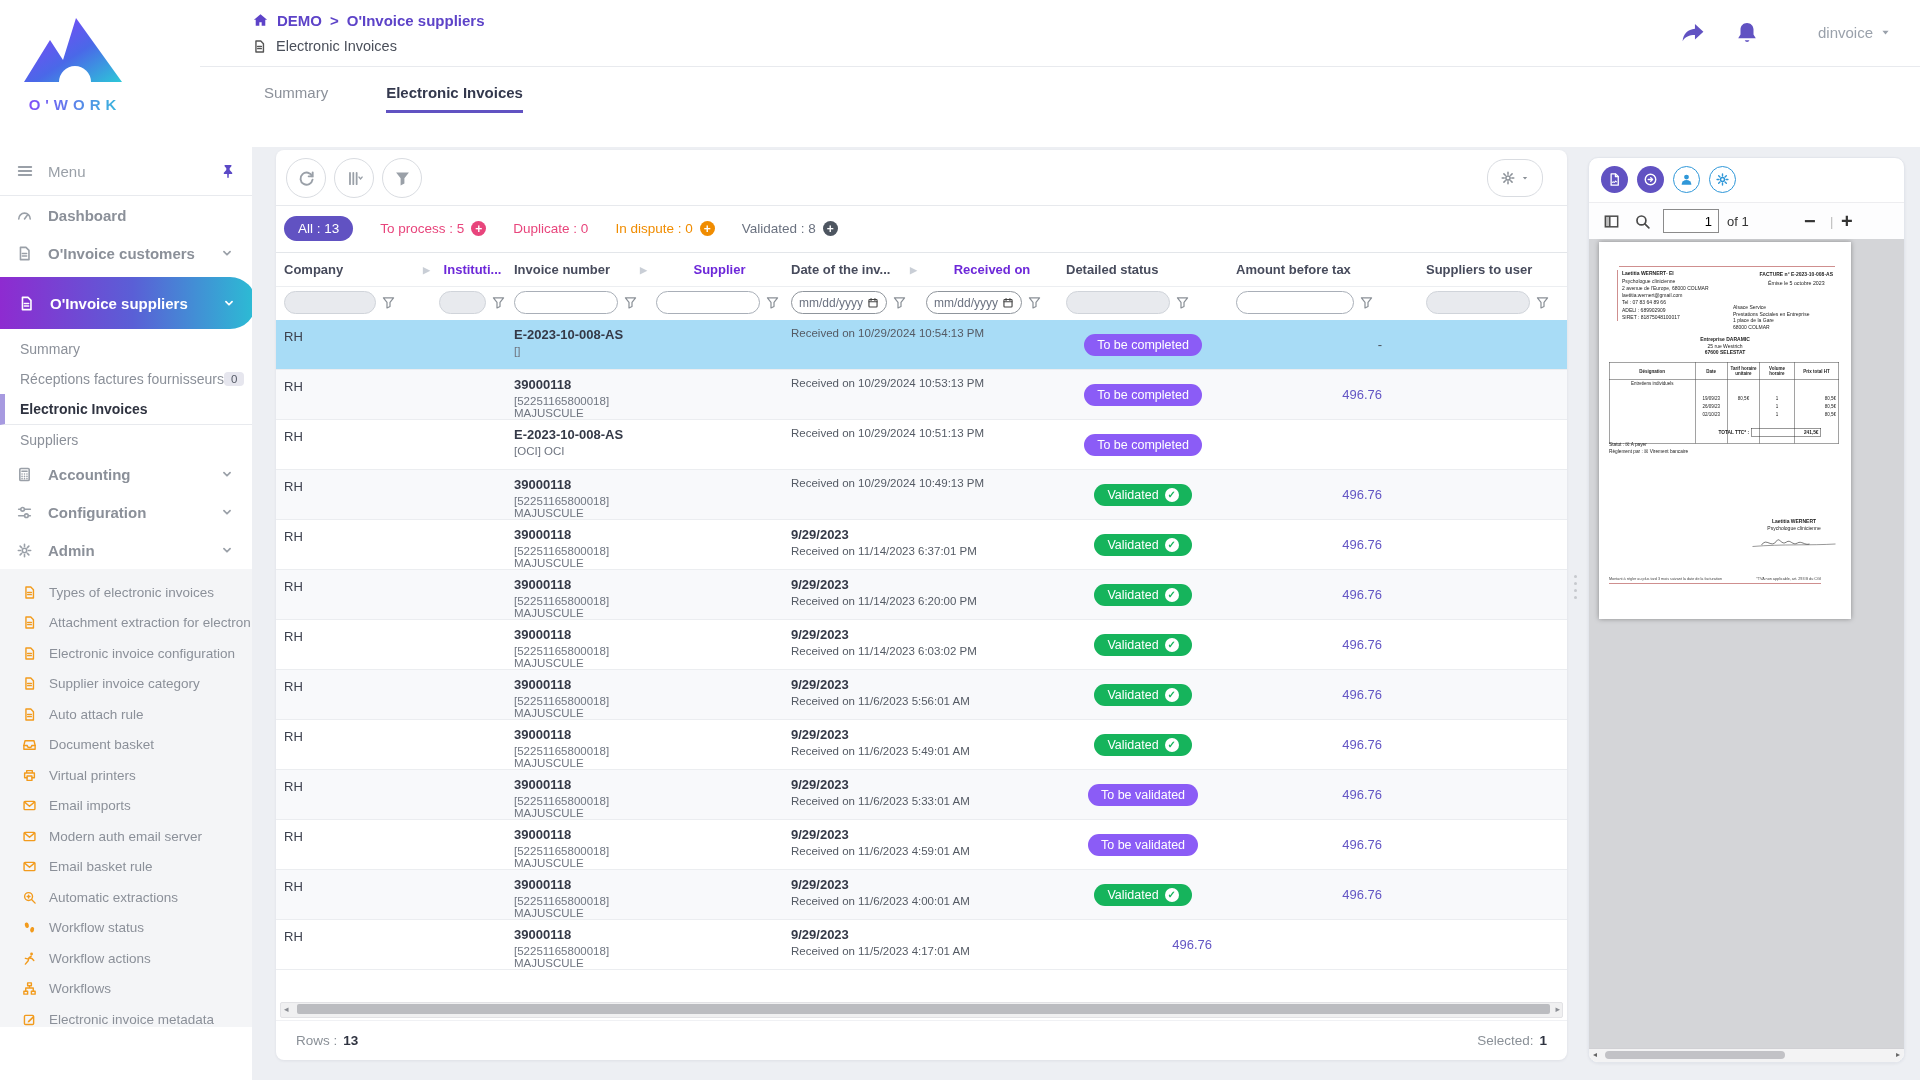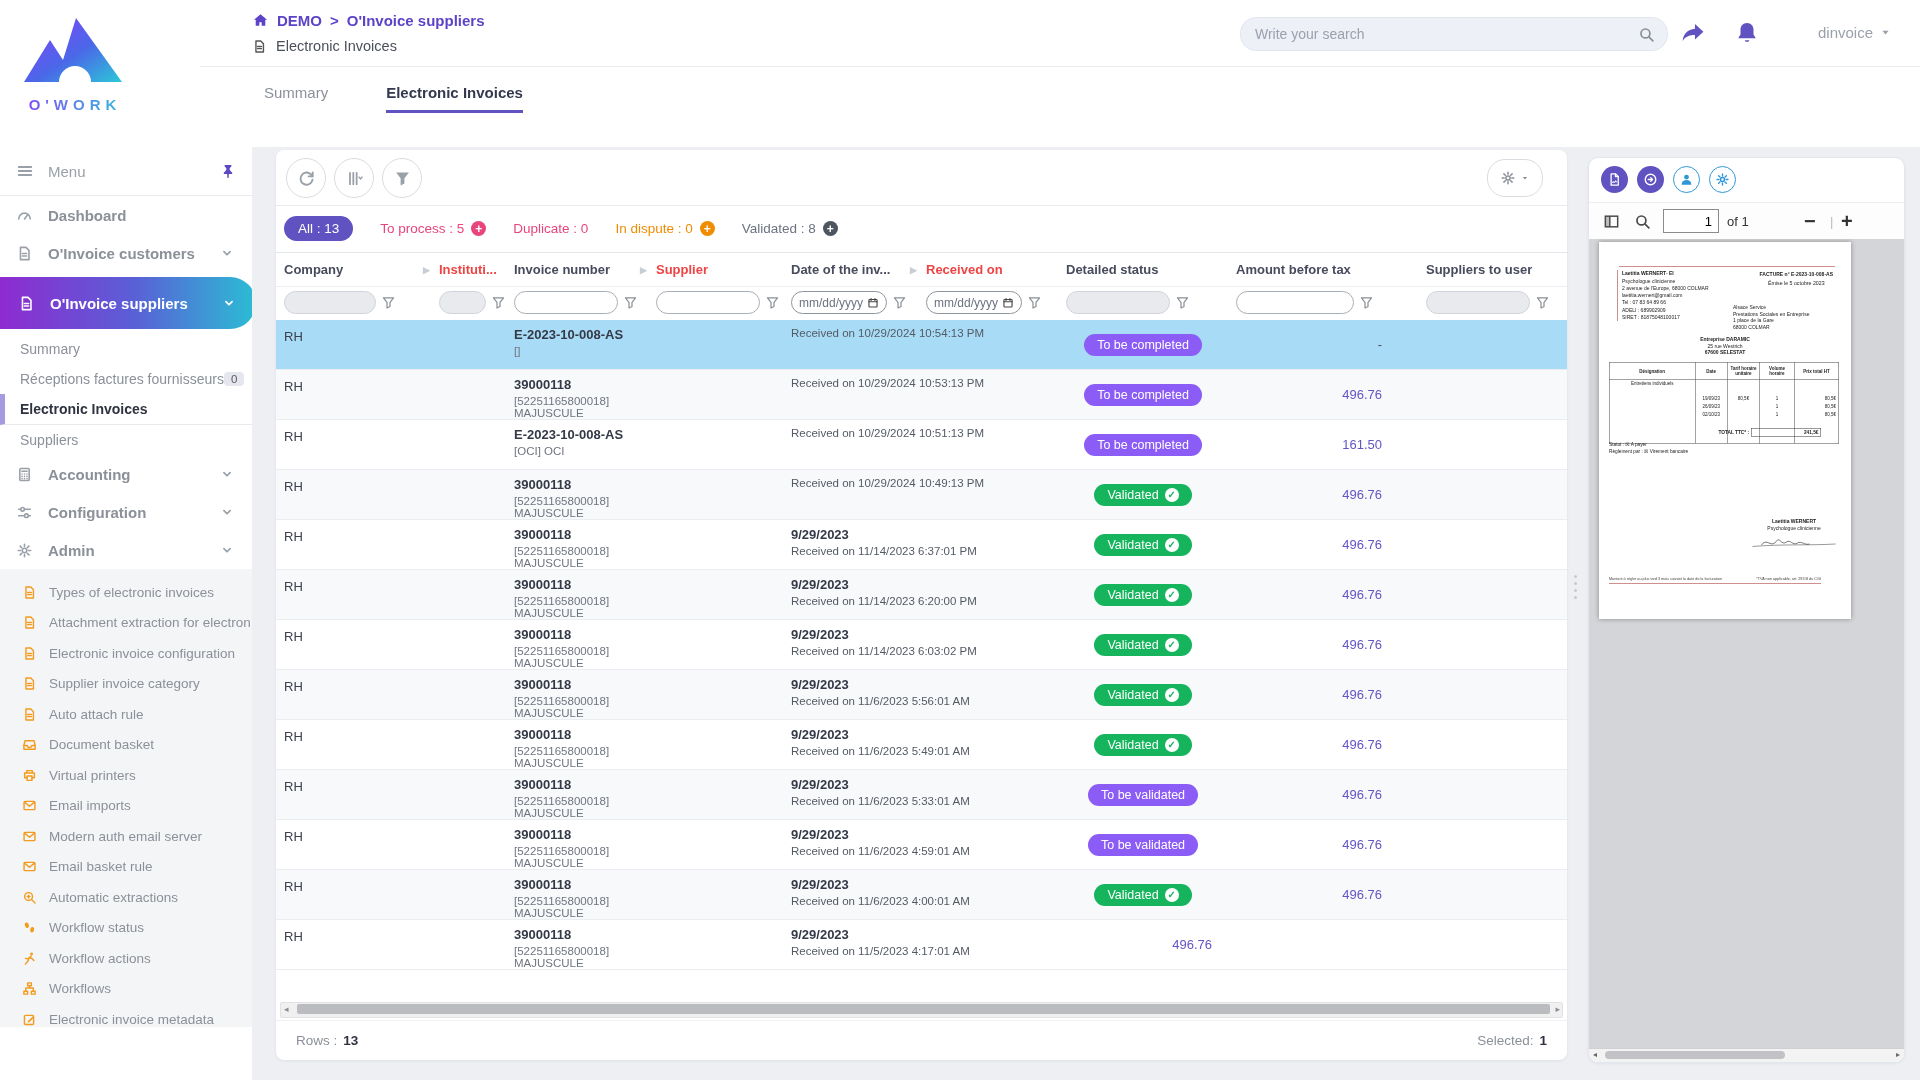--- a/index.html
+++ b/index.html
@@ -51,21 +51,21 @@
   .tbtn .ic{width:19px;height:19px;}
   .gearbtn{position:absolute;top:9px;right:24px;width:54px;height:36px;border:1.5px solid #d9dce1;border-radius:18px;background:#fff;display:flex;align-items:center;justify-content:center;gap:4px;color:#8a9097;cursor:pointer;}
   .gearbtn .ic{width:16px;height:16px;}
   .gearbtn .caret{width:10px;height:10px;}
   .chips{position:absolute;top:55px;left:8px;right:8px;height:47px;display:flex;align-items:center;gap:27px;font-size:13.5px;}
   .chip{display:flex;align-items:center;gap:7px;cursor:pointer;}
   .chip .plus{width:15px;height:15px;border-radius:50%;color:#fff;font-size:12px;font-weight:bold;display:inline-flex;align-items:center;justify-content:center;line-height:1;}
   .chip.pill{background:#6152c2;color:#fff;padding:5px 14px;border-radius:15px;}
   .thead{position:absolute;top:102px;left:0;right:0;height:33px;border-top:1px solid #e3e6ea;border-bottom:1px solid #eceef1;display:flex;}
   .th{position:relative;display:flex;align-items:center;padding-left:8px;font-size:13px;font-weight:bold;color:#474b5c;box-sizing:border-box;}
-  .th.light{color:#ef4444;}
+  .th.light{color:#6d28d9;justify-content:center;}
   .th .sort{position:absolute;right:1px;color:#c9ced6;font-size:9px;}
   .tfilter{position:absolute;top:135px;left:0;right:0;height:35px;border-bottom:1px solid #dfe2e7;display:flex;align-items:center;}
   .fcell{display:flex;align-items:center;gap:5px;padding-left:8px;box-sizing:border-box;}
   .finput{height:23px;border-radius:12px;box-sizing:border-box;}
   .finput.gray{background:#e8eaee;border:1px solid #d0d4da;}
   .finput.white{background:#fff;border:1px solid #a9afb8;}
   .fdate{height:23px;border-radius:12px;background:#fff;border:1px solid #8f959c;display:flex;align-items:center;justify-content:center;gap:4px;font-size:12px;color:#6b7280;box-sizing:border-box;}
   .fdate .ic{width:12px;height:12px;color:#444;}
   .ffunnel{width:15px;height:15px;color:#8a9097;flex:none;cursor:pointer;}
   .rows{position:absolute;top:170px;left:0;right:0;height:650px;}
@@ -176,31 +176,20 @@
       </span>
     <span>Electronic Invoices</span>
   </div>
   <div class="top-divider"></div>
 
   <div class="tabs">
     <span class="tab">Summary</span>
     <span class="tab active">Electronic Invoices</span>
   </div>
 
-  <div class="search">
-    <input placeholder="Write your search" style="">
-    <span class="ic">
-        <svg viewBox="0 0 16 16">
-          <g fill="none" stroke="currentColor" stroke-width="1.6" stroke-linecap="round">
-            <circle cx="7" cy="7" r="4.2"></circle>
-            <path d="M10.2 10.2L14 14"></path>
-          </g>
-        </svg>
-      </span>
-  </div>
   <span class="top-ic" style="left:1680px"><svg viewBox="0 0 16 16">
         <path fill="currentColor" d="M9.2 2.4l5.2 4.8-5.2 4.8V9.3c-3.5 0-6 1.2-7.6 3.7.4-4.5 3.1-7.2 7.6-7.6z"></path>
       </svg></span>
   <span class="top-ic" style="left:1734px"><svg viewBox="0 0 16 16">
         <path fill="currentColor" d="M8 1.8c2.3 0 4 1.8 4 4v3.1l1.4 2.3H2.6L4 8.9V5.8c0-2.2 1.7-4 4-4z"></path>
         <path fill="currentColor" d="M6.6 12.4a1.5 1.5 0 0 0 2.9 0z"></path>
       </svg></span>
   <div class="userbox">
     <span>dinvoice</span>
     <span class="ic">
@@ -777,23 +766,20 @@
         </div>
         <div class="td" style="width:135px"></div>
         <div class="td ovis" style="width:135px">
           <div class="recv">Received on 10/29/2024 10:51:13 PM</div>
         </div>
         <div class="td" style="width:140px"></div>
         <div class="td cstat" style="width:170px">
           <span class="pillst purple">
             <span>To be completed</span>
           </span>
-        </div>
-        <div class="td camt" style="width:190px">
-          <span>161.50</span>
         </div>
         <div class="td" style="width:149px"></div>
       </div>
       <div class="trow even">
         <div class="td" style="width:155px"><span style="font-size:13px">RH</span></div>
         <div class="td" style="width:75px"></div>
         <div class="td" style="width:142px">
           <div class="l1">39000118</div>
           <div class="l2">[52251165800018] MAJUSCULE</div>
         </div>

